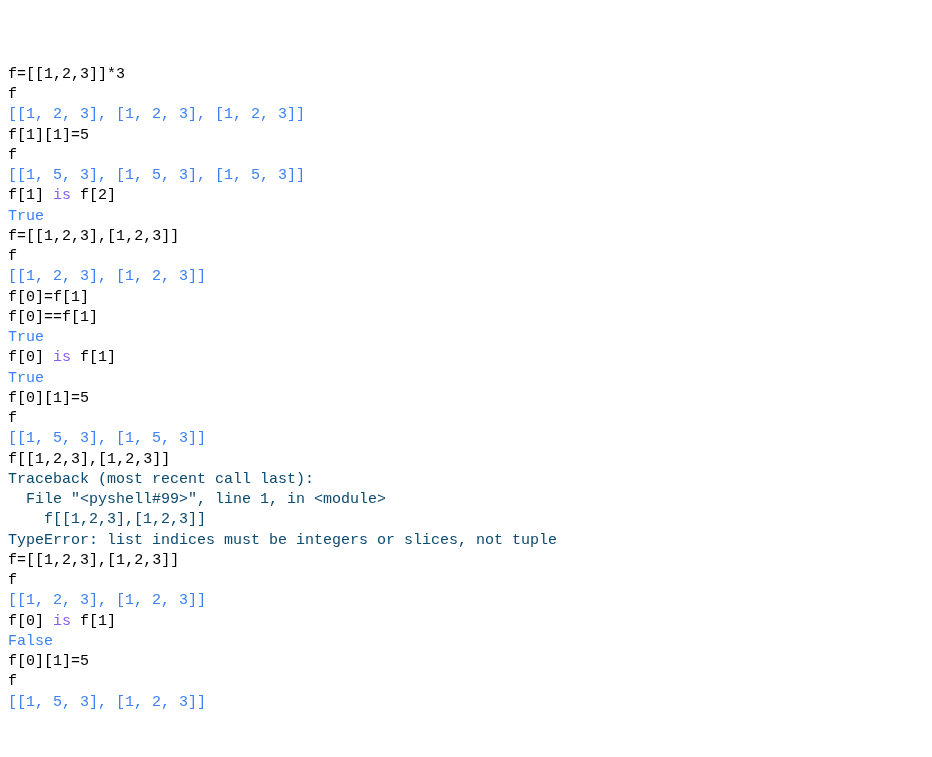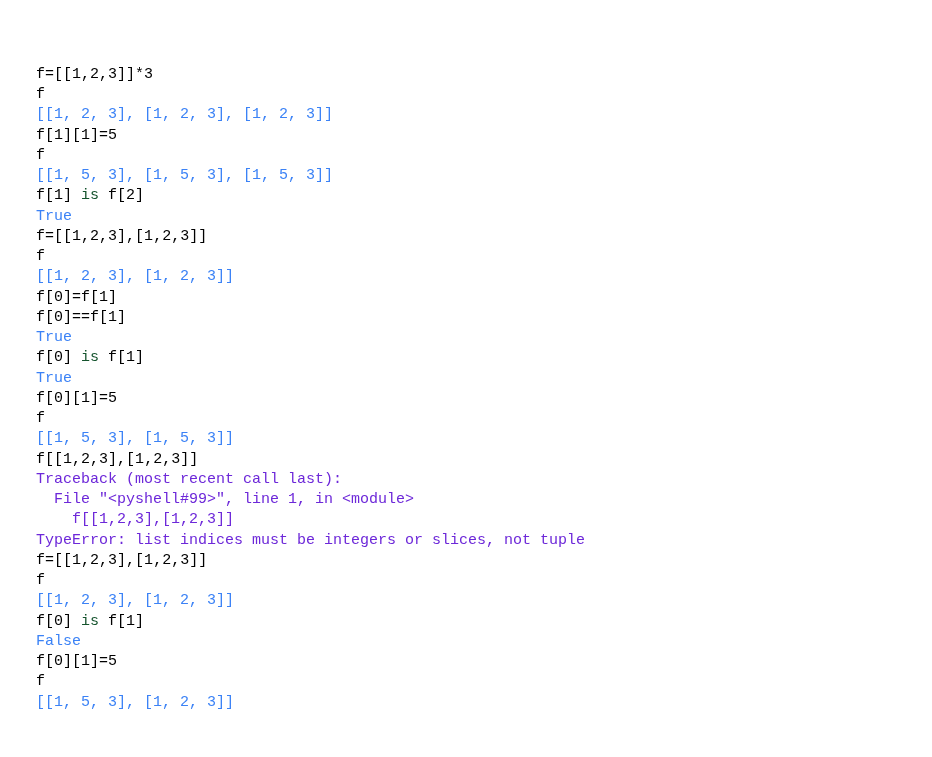--- a/index.html
+++ b/index.html
@@ -7,25 +7,24 @@
     padding: 4px 8px;
     background: #ffffff;
     font-family: "Consolas", "Courier New", monospace;
     font-size: 15px;
     line-height: 1.35;
     color: #000000;
     white-space: pre;
   }
   .line {
     display: block;
-    margin-left: 28px;
   }
   .blue { color: #3b82f6; }
-  .orange { color: #14532d; }
-  .red { color: #6d28d9; }
+  .orange { color: #8b5cf6; }
+  .red { color: #0c4a6e; }
   .black { color: #000000; }
 </style>
 </head>
 <body>
 
 
 <div id="shell"><div class="line"><span class="black">f=[[</span><span class="black">1</span><span class="black">,</span><span class="black">2</span><span class="black">,</span><span class="black">3</span><span class="black">]]*</span><span class="black">3</span></div><div class="line"><span class="black">f</span></div><div class="line"><span class="blue">[[1, 2, 3], [1, 2, 3], [1, 2, 3]]</span></div><div class="line"><span class="black">f[</span><span class="black">1</span><span class="black">][</span><span class="black">1</span><span class="black">]=</span><span class="black">5</span></div><div class="line"><span class="black">f</span></div><div class="line"><span class="blue">[[1, 5, 3], [1, 5, 3], [1, 5, 3]]</span></div><div class="line"><span class="black">f[</span><span class="black">1</span><span class="black">] </span><span class="orange">is</span><span class="black"> f[</span><span class="black">2</span><span class="black">]</span></div><div class="line"><span class="blue">True</span></div><div class="line"><span class="black">f=[[</span><span class="black">1</span><span class="black">,</span><span class="black">2</span><span class="black">,</span><span class="black">3</span><span class="black">],[</span><span class="black">1</span><span class="black">,</span><span class="black">2</span><span class="black">,</span><span class="black">3</span><span class="black">]]</span></div><div class="line"><span class="black">f</span></div><div class="line"><span class="blue">[[1, 2, 3], [1, 2, 3]]</span></div><div class="line"><span class="black">f[</span><span class="black">0</span><span class="black">]=f[</span><span class="black">1</span><span class="black">]</span></div><div class="line"><span class="black">f[</span><span class="black">0</span><span class="black">]==f[</span><span class="black">1</span><span class="black">]</span></div><div class="line"><span class="blue">True</span></div><div class="line"><span class="black">f[</span><span class="black">0</span><span class="black">] </span><span class="orange">is</span><span class="black"> f[</span><span class="black">1</span><span class="black">]</span></div><div class="line"><span class="blue">True</span></div><div class="line"><span class="black">f[</span><span class="black">0</span><span class="black">][</span><span class="black">1</span><span class="black">]=</span><span class="black">5</span></div><div class="line"><span class="black">f</span></div><div class="line"><span class="blue">[[1, 5, 3], [1, 5, 3]]</span></div><div class="line"><span class="black">f[[</span><span class="black">1</span><span class="black">,</span><span class="black">2</span><span class="black">,</span><span class="black">3</span><span class="black">],[</span><span class="black">1</span><span class="black">,</span><span class="black">2</span><span class="black">,</span><span class="black">3</span><span class="black">]]</span></div><div class="line"><span class="red">Traceback (most recent call last):</span></div><div class="line"><span class="red">  File "&lt;pyshell#99&gt;", line 1, in &lt;module&gt;</span></div><div class="line"><span class="red">    f[[1,2,3],[1,2,3]]</span></div><div class="line"><span class="red">TypeError: list indices must be integers or slices, not tuple</span></div><div class="line"><span class="black">f=[[</span><span class="black">1</span><span class="black">,</span><span class="black">2</span><span class="black">,</span><span class="black">3</span><span class="black">],[</span><span class="black">1</span><span class="black">,</span><span class="black">2</span><span class="black">,</span><span class="black">3</span><span class="black">]]</span></div><div class="line"><span class="black">f</span></div><div class="line"><span class="blue">[[1, 2, 3], [1, 2, 3]]</span></div><div class="line"><span class="black">f[</span><span class="black">0</span><span class="black">] </span><span class="orange">is</span><span class="black"> f[</span><span class="black">1</span><span class="black">]</span></div><div class="line"><span class="blue">False</span></div><div class="line"><span class="black">f[</span><span class="black">0</span><span class="black">][</span><span class="black">1</span><span class="black">]=</span><span class="black">5</span></div><div class="line"><span class="black">f</span></div><div class="line"><span class="blue">[[1, 5, 3], [1, 2, 3]]</span></div></div>
 
 
 

